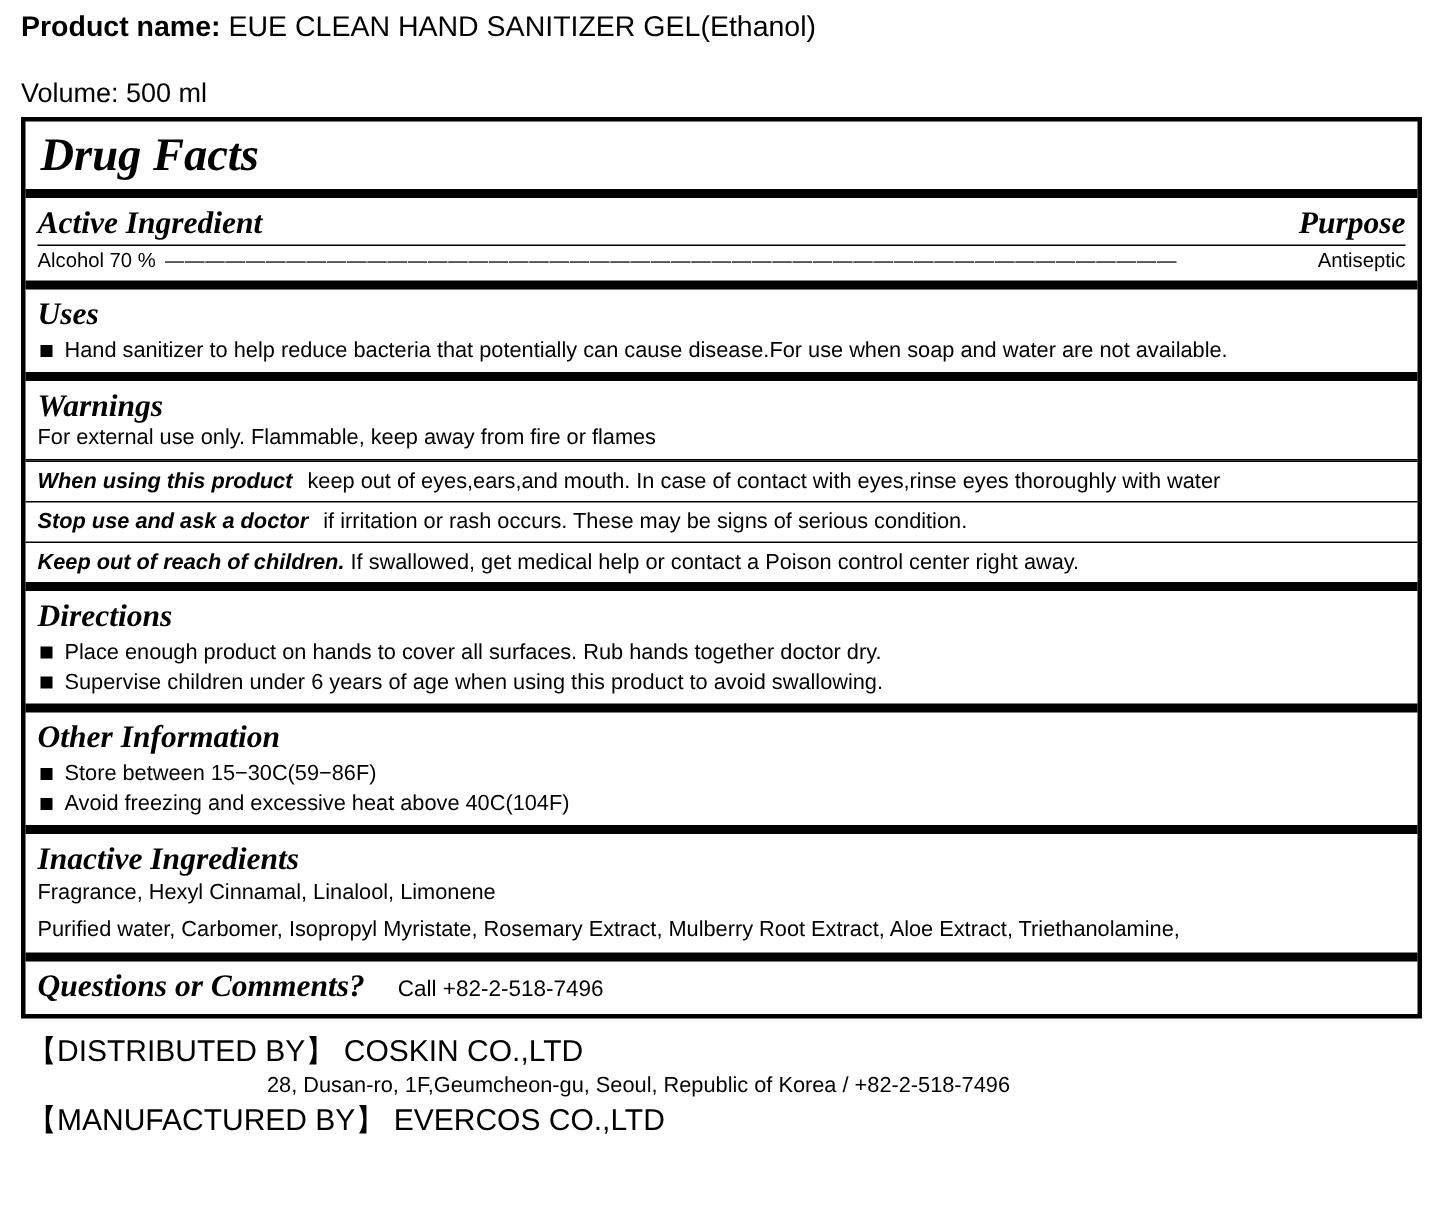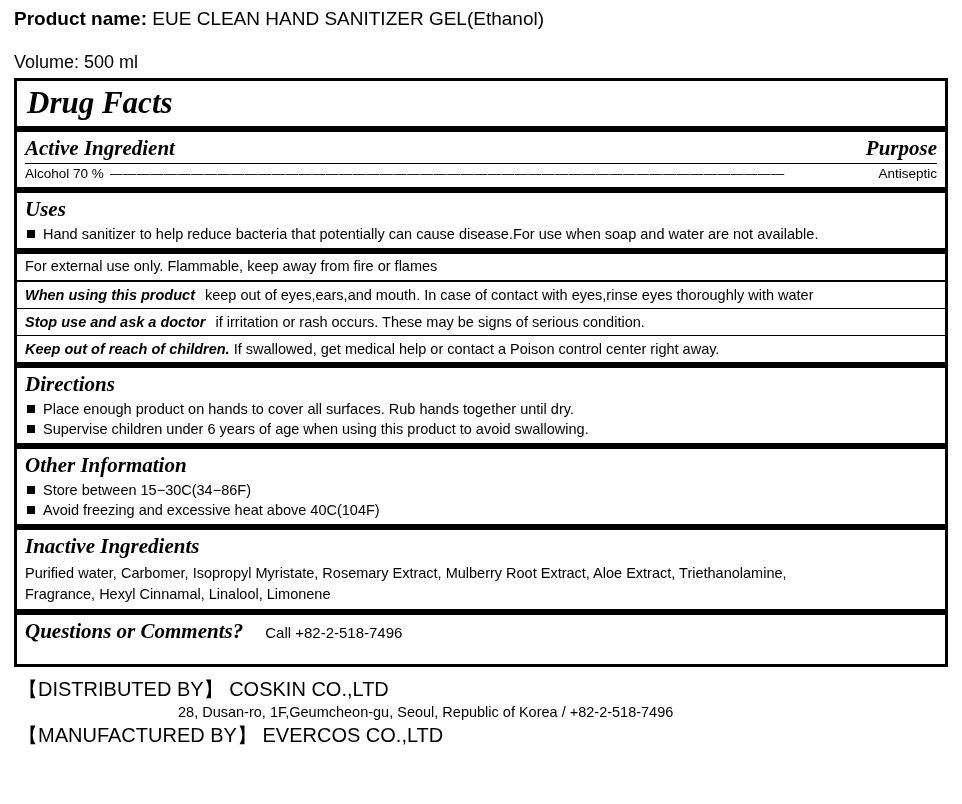--- a/index.html
+++ b/index.html
@@ -131,21 +131,21 @@
     font-style: italic;
   }
   .inline-sec .gap {
     display: inline-block;
     width: 10px;
   }
 
   .qa-row {
     display: flex;
     align-items: baseline;
-    padding: 3px 8px 19px 8px;
+    padding: 3px 8px 5px 8px;
   }
   .qa-row .q {
     font-family: "Liberation Serif", serif;
     font-style: italic;
     font-weight: bold;
     font-size: 21px;
     line-height: 27px;
   }
   .qa-row .call {
     font-size: 15px;
@@ -210,20 +210,21 @@
     <div class="sec">
       <div class="hdr">Uses</div>
       <ul class="blist">
         <li><span class="sq"></span><span>Hand sanitizer to help reduce bacteria that potentially can cause disease.For use when soap and water are not available.</span></li>
       </ul>
     </div>
 
     <div class="rule-thick"></div>
 
     <div class="sec">
+      <div class="hdr">Warnings</div>
       <div class="body-text">For external use only. Flammable, keep away from fire or flames</div>
     </div>
 
     <div class="rule-thin"></div>
 
 
     <div class="rule-thin"></div>
 
     <div class="inline-sec">
       <span class="bold-it">When using this product</span><span class="gap"></span><span>keep out of eyes,ears,and mouth. In case of contact with eyes,rinse eyes thoroughly with water</span>
@@ -240,41 +241,41 @@
     <div class="inline-sec">
       <span class="bold-it">Keep out of reach of children.</span>
       <span>If swallowed, get medical help or contact a Poison control center right away.</span>
     </div>
 
     <div class="rule-thick"></div>
 
     <div class="sec">
       <div class="hdr">Directions</div>
       <ul class="blist">
-        <li><span class="sq"></span><span>Place enough product on hands to cover all surfaces. Rub hands together until dry.</span></li>
+        <li><span class="sq"></span><span>Place enough product on hands to cover all surfaces. Rub hands together doctor dry.</span></li>
         <li><span class="sq"></span><span>Supervise children under 6 years of age when using this product to avoid swallowing.</span></li>
       </ul>
     </div>
 
     <div class="rule-thick"></div>
 
     <div class="sec">
       <div class="hdr">Other Information</div>
       <ul class="blist">
-        <li><span class="sq"></span><span>Store between 15−30C(34−86F)</span></li>
+        <li><span class="sq"></span><span>Store between 15−30C(59−86F)</span></li>
         <li><span class="sq"></span><span>Avoid freezing and excessive heat above 40C(104F)</span></li>
       </ul>
     </div>
 
     <div class="rule-thick"></div>
 
     <div class="sec">
       <div class="hdr">Inactive Ingredients</div>
+      <div class="inact-list" style="padding-top:0;">Fragrance,  Hexyl Cinnamal,  Linalool,  Limonene</div>
       <div class="inact-list">Purified water,  Carbomer,  Isopropyl Myristate,  Rosemary Extract,  Mulberry Root Extract,  Aloe Extract,  Triethanolamine,</div>
-      <div class="inact-list" style="padding-top:0;">Fragrance,  Hexyl Cinnamal,  Linalool,  Limonene</div>
     </div>
 
     <div class="rule-thick"></div>
 
     <div class="qa-row">
       <span class="q">Questions or Comments?</span>
       <span class="call">Call +82-2-518-7496</span>
     </div>
 
   </div>

